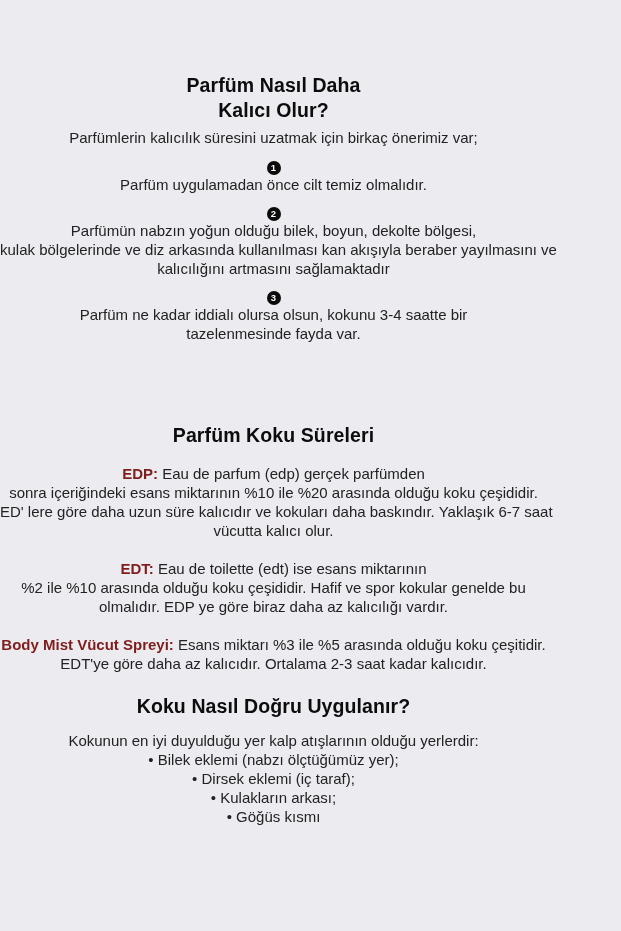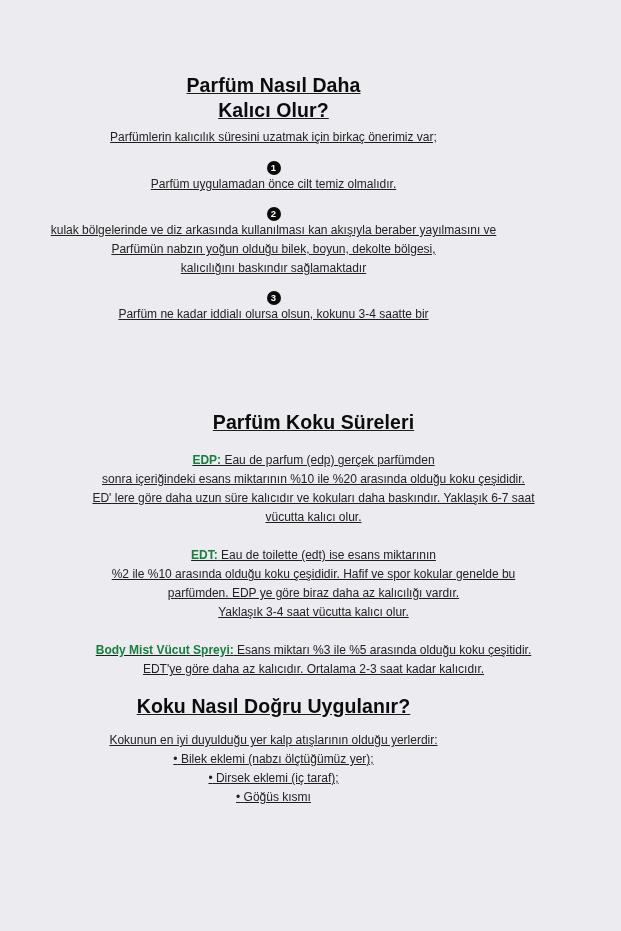--- a/index.html
+++ b/index.html
@@ -20,39 +20,38 @@
     left: 0;
     top: 0;
     width: 621px;
     text-align: center;
   }
   .section {
     position: absolute;
     left: 0;
     width: 547px;
     text-align: center;
-    text-decoration: underline;
   }
   h2 {
     margin: 0;
     font-family: "Liberation Sans", sans-serif;
     font-weight: bold;
     font-size: 19.5px;
     line-height: 25px;
     color: #0c0c0c;
     letter-spacing: 0.1px;
   }
   .line {
-    font-size: 12px;
+    font-size: 15px;
     line-height: 19px;
     color: #222222;
     white-space: nowrap;
   }
   .line b {
-    color: #15803d;
+    color: #7f1d1d;
   }
   .num-badge {
     display: inline-block;
     width: 14px;
     height: 14px;
     border-radius: 50%;
     background: #0a0a0a;
     color: #ffffff;
     font-size: 9.5px;
     line-height: 14px;
@@ -77,57 +76,58 @@
     </h2>
     <div class="line" style="margin-top:5px;">Parfümlerin kalıcılık süresini uzatmak için birkaç önerimiz var;</div>
 
     <div style="margin-top:10px;">
       <div class="badge-row"><span class="num-badge">1</span></div>
       <div class="line">Parfüm uygulamadan önce cilt temiz olmalıdır.</div>
     </div>
 
     <div style="margin-top:9px;">
       <div class="badge-row"><span class="num-badge">2</span></div>
+      <div class="line">Parfümün nabzın yoğun olduğu bilek, boyun, dekolte bölgesi,</div>
       <div class="line">kulak bölgelerinde ve diz arkasında kullanılması kan akışıyla beraber yayılmasını ve</div>
-      <div class="line">Parfümün nabzın yoğun olduğu bilek, boyun, dekolte bölgesi,</div>
-      <div class="line">kalıcılığını baskındır sağlamaktadır</div>
+      <div class="line">kalıcılığını artmasını sağlamaktadır</div>
     </div>
 
     <div style="margin-top:9px;">
       <div class="badge-row"><span class="num-badge">3</span></div>
       <div class="line">Parfüm ne kadar iddialı olursa olsun, kokunu 3-4 saatte bir</div>
+      <div class="line">tazelenmesinde fayda var.</div>
     </div>
   </div>
 
-  <div class="section" style="top:410px;margin-left:40px;">
+  <div class="section" style="top:423px;">
     <h2>Parfüm Koku Süreleri</h2>
 
     <div style="margin-top:16px;">
       <div class="line"><b>EDP:</b><span> Eau de parfum (edp) gerçek parfümden</span></div>
       <div class="line">sonra içeriğindeki esans miktarının %10 ile %20 arasında olduğu koku çeşididir.</div>
       <div class="line">ED' lere göre daha uzun süre kalıcıdır ve kokuları daha baskındır. Yaklaşık 6-7 saat</div>
       <div class="line">vücutta kalıcı olur.</div>
     </div>
 
     <div style="margin-top:19px;">
       <div class="line"><b>EDT:</b><span> Eau de toilette  (edt) ise esans miktarının</span></div>
       <div class="line">%2 ile %10 arasında olduğu koku çeşididir. Hafif ve spor kokular genelde bu</div>
-      <div class="line">parfümden. EDP ye göre biraz daha az kalıcılığı vardır.</div>
-      <div class="line">Yaklaşık 3-4 saat vücutta kalıcı olur.</div>
+      <div class="line">olmalıdır. EDP ye göre biraz daha az kalıcılığı vardır.</div>
     </div>
 
     <div style="margin-top:19px;">
       <div class="line"><b>Body Mist Vücut Spreyi:</b><span> Esans miktarı %3 ile %5 arasında olduğu koku çeşitidir.</span></div>
       <div class="line">EDT'ye göre daha az kalıcıdır. Ortalama 2-3 saat kadar kalıcıdır.</div>
     </div>
   </div>
 
   <div class="section" style="top:694px;">
     <h2>Koku Nasıl Doğru Uygulanır?</h2>
     <div class="line" style="margin-top:12px;">Kokunun en iyi duyulduğu yer kalp atışlarının olduğu yerlerdir:</div>
     <div>
       <div class="line"><span>•</span> <span>Bilek eklemi (nabzı ölçtüğümüz yer);</span></div>
       <div class="line"><span>•</span> <span>Dirsek eklemi (iç taraf);</span></div>
+      <div class="line"><span>•</span> <span>Kulakların arkası;</span></div>
       <div class="line"><span>•</span> <span>Göğüs kısmı</span></div>
     </div>
   </div>
 
 </div>
 
 </body></html>

